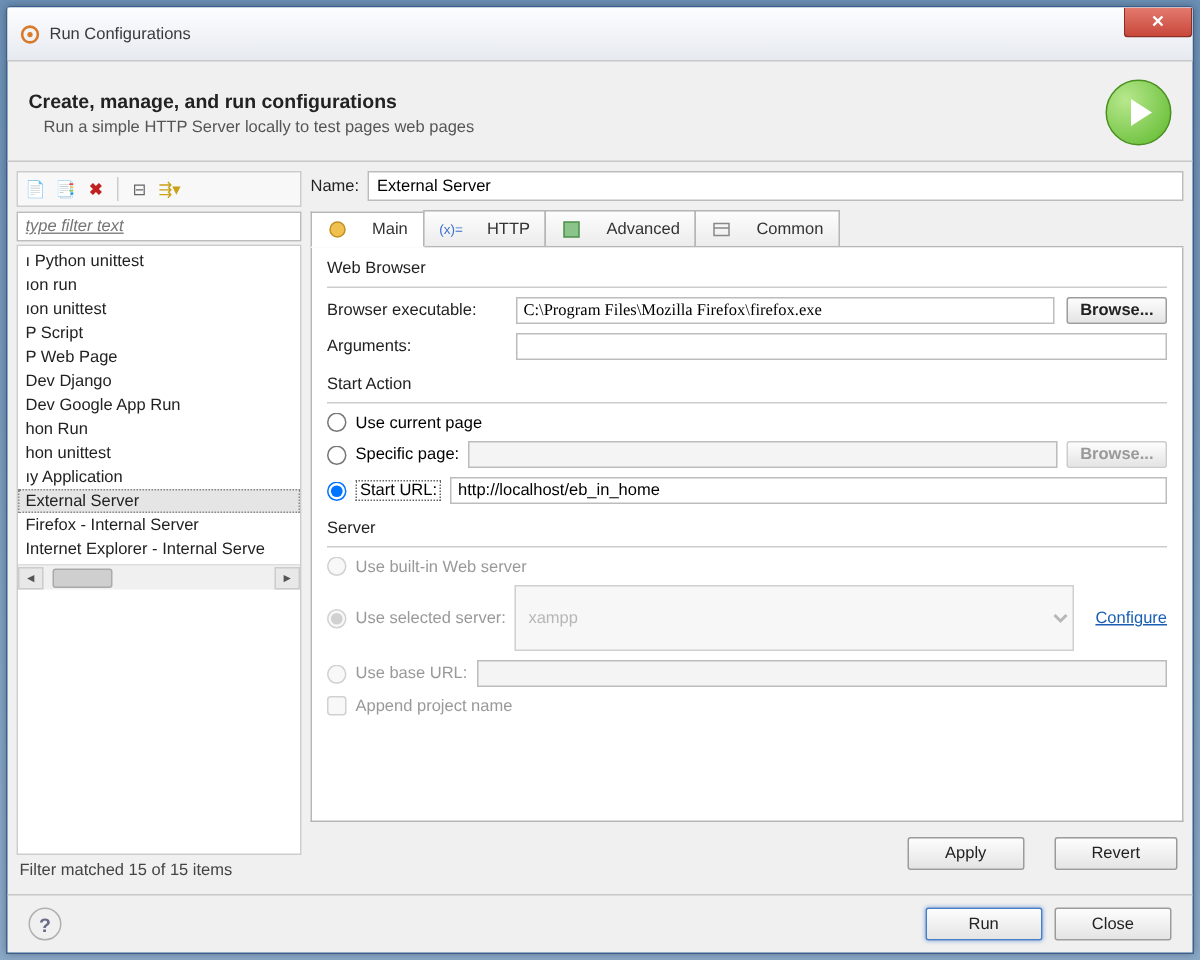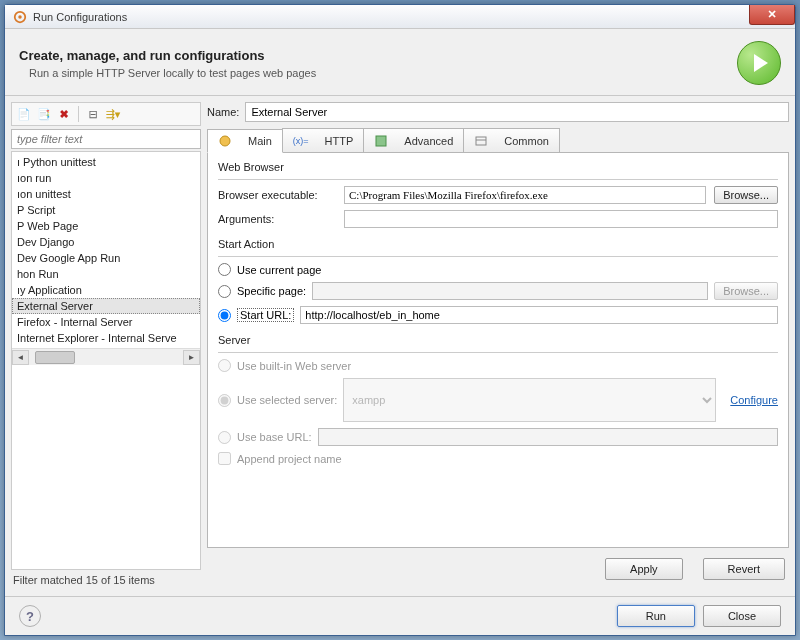--- a/index.html
+++ b/index.html
@@ -1,33 +1,33 @@
 <!DOCTYPE html>
 <html><head>
 <meta charset="utf-8">
 <style>
 * { box-sizing: border-box; margin: 0; padding: 0; font-family: "Segoe UI", Tahoma, sans-serif; font-size: 11px; }
 body { background: linear-gradient(to bottom, #6b8fb5 0%, #8aa9c8 100%); width: 800px; height: 640px; overflow: hidden; }
 .window { position: absolute; top: 4px; left: 4px; right: 4px; bottom: 4px; background: #f0f0f0; border: 1px solid #3a6090; border-radius: 3px 3px 0 0; box-shadow: 0 0 6px rgba(0,0,0,0.3); display: flex; flex-direction: column; }
-.titlebar { height: 24px; background: linear-gradient(to bottom, #fdfdfe, #e6eaf0); border-bottom: 1px solid #c8c8c8; display: flex; align-items: center; padding-left: 8px; position: relative; }
+.titlebar { height: 36px; background: linear-gradient(to bottom, #fdfdfe, #e6eaf0); border-bottom: 1px solid #c8c8c8; display: flex; align-items: center; padding-left: 8px; position: relative; }
 .titlebar .gear { width: 14px; height: 14px; margin-right: 6px; }
 .titlebar .title { color: #3a3a3a; }
 .close-btn { position: absolute; right: 0; top: 0; width: 46px; height: 20px; background: linear-gradient(to bottom,#e47a6f,#c8483a); border: 1px solid #8a2f25; border-top: none; border-radius: 0 0 3px 3px; color: #fff; display: flex; align-items: center; justify-content: center; font-weight: bold; }
 .header { padding: 12px 14px 10px 14px; display: flex; align-items: center; }
 .header-text h1 { font-size: 13px; font-weight: bold; color: #222; margin-bottom: 4px; }
 .header-text p { color: #555; font-size: 11px; padding-left: 10px; }
 .play-btn { margin-left: auto; width: 44px; height: 44px; border-radius: 50%; background: radial-gradient(circle at 30% 30%, #b8e88d, #5cb82c); border: 1px solid #4a9020; display: flex; align-items: center; justify-content: center; }
 .play-btn::before { content: ""; border-left: 14px solid #fff; border-top: 9px solid transparent; border-bottom: 9px solid transparent; margin-left: 4px; }
 .divider { height: 1px; background: #c8c8c8; margin: 0; }
 .body { flex: 1; display: flex; padding: 6px; gap: 6px; min-height: 0; }
 .left { width: 190px; display: flex; flex-direction: column; }
 .toolbar { height: 24px; border: 1px solid #cccccc; background: #f8f8f8; display: flex; align-items: center; padding: 0 4px; gap: 4px; margin-bottom: 3px; }
 .toolbar .ico { width: 16px; height: 16px; display:flex; align-items:center; justify-content:center; color:#666; }
 .toolbar .sep { width:1px; height:16px; background:#ccc; margin:0 2px; }
-.filter-input { width: 100%; border: 1px solid #bcbcbc; padding: 3px 5px; color: #888; font-style: italic; background:#fff; margin-bottom: 2px; }
+.filter-input { width: 100%; border: 1px solid #bcbcbc; padding: 3px 5px; color: #888; font-style: italic; background:#fff; margin-bottom: 2px; text-decoration: underline; }
 .tree { flex: 1; border: 1px solid #cccccc; background: #fff; overflow-x: auto; overflow-y: hidden; position: relative; }
 .tree-inner { padding: 2px 0; }
 .tree-item { padding: 2px 5px; white-space: nowrap; color: #222; cursor: default; }
 .tree-item.selected { background: #e5e5e5; border: 1px dotted #888; padding: 1px 4px; }
 .hscroll { height: 17px; display:flex; border-top:1px solid #ddd; background:#f0f0f0; align-items:center; }
 .hscroll .arrow { width:17px; height:15px; background:#e8e8e8; border:1px solid #ccc; display:flex; align-items:center; justify-content:center; font-size:8px; color:#555; }
 .hscroll .thumb { width:40px; height:13px; background:#cfcfcf; border:1px solid #aaa; margin-left:6px; border-radius:2px; }
 .hscroll .track { flex:1; }
 .filter-status { padding: 4px 2px; color: #444; }
 .right { flex: 1; display: flex; flex-direction: column; min-width: 0; }
@@ -38,21 +38,21 @@
 .tab { padding: 4px 10px; border: 1px solid #b6b6b6; border-bottom: none; background: linear-gradient(#fdfdfd,#ececec); margin-right: -1px; display:flex; align-items:center; gap:16px; color:#333; }
 .tab.active { background: #fff; border-bottom:1px solid #fff; position:relative; top:1px; }
 .tab .tico { width:14px; height:14px; }
 .pane { flex:1; border:1px solid #b6b6b6; border-top:none; background:#fff; padding: 8px 10px; overflow: auto; }
 .group-title { color:#222; margin-bottom: 6px; }
 .fieldset { border-top: 1px solid #ccc; padding-top: 6px; margin-bottom: 10px; }
 .row { display:flex; align-items:center; gap:8px; margin-bottom: 6px; }
 .row label { min-width: 118px; color:#222; }
 .row input[type=text] { flex:1; border:1px solid #bcbcbc; padding:2px 4px; background:#fff;font-family:Liberation Serif, serif; }
 .btn { background: linear-gradient(#fdfdfd,#e4e4e4); border:1px solid #9c9c9c; padding: 3px 12px; border-radius:2px; color:#222; }
-.btn.small { padding: 2px 8px; }
+.btn.small { padding: 2px 8px; font-weight: bold; }
 .btn.primary { border:1px solid #4a7ec8; box-shadow: 0 0 3px rgba(74,126,200,0.6); padding: 4px 28px; }
 .btn[disabled] { color:#999; border-color:#ccc; }
 .radio-row { display:flex; align-items:center; gap:6px; margin-bottom: 6px; }
 .radio-row input[type=text] { flex:1; border:1px solid #bcbcbc; padding:2px 4px; background:#fff; }
 .radio-row input[type=text][disabled] { background:#f4f4f4; }
 .dotted-focus { border:1px dotted #666; padding: 0 2px; }
 .link { color:#1a5fb4; text-decoration: underline; cursor: pointer; margin-left: 8px; }
 select { flex:1; border:1px solid #bcbcbc; padding:14px 4px; background:#fff; }
 select[disabled]{ background:#f4f4f4; color:#999; }
 .apply-row { display:flex; justify-content:flex-end; gap:20px; padding: 10px 4px; }
@@ -98,20 +98,21 @@
       <div class="tree">
         <div class="tree-inner" id="tree-inner">
             <div class="tree-item">ı Python unittest</div>
             <div class="tree-item">ıon run</div>
             <div class="tree-item">ıon unittest</div>
             <div class="tree-item">P Script</div>
             <div class="tree-item">P Web Page</div>
             <div class="tree-item">Dev Django</div>
             <div class="tree-item">Dev Google App Run</div>
             <div class="tree-item">hon Run</div>
+            <div class="tree-item">hon unittest</div>
             <div class="tree-item">ıy Application</div>
             <div class="tree-item selected">External Server</div>
             <div class="tree-item">Firefox - Internal Server</div>
             <div class="tree-item">Internet Explorer - Internal Serve</div>
           </div>
         <div class="hscroll">
           <div class="arrow">◄</div>
             <div class="thumb"></div>
             <div class="track"></div>
             <div class="arrow">►</div>

